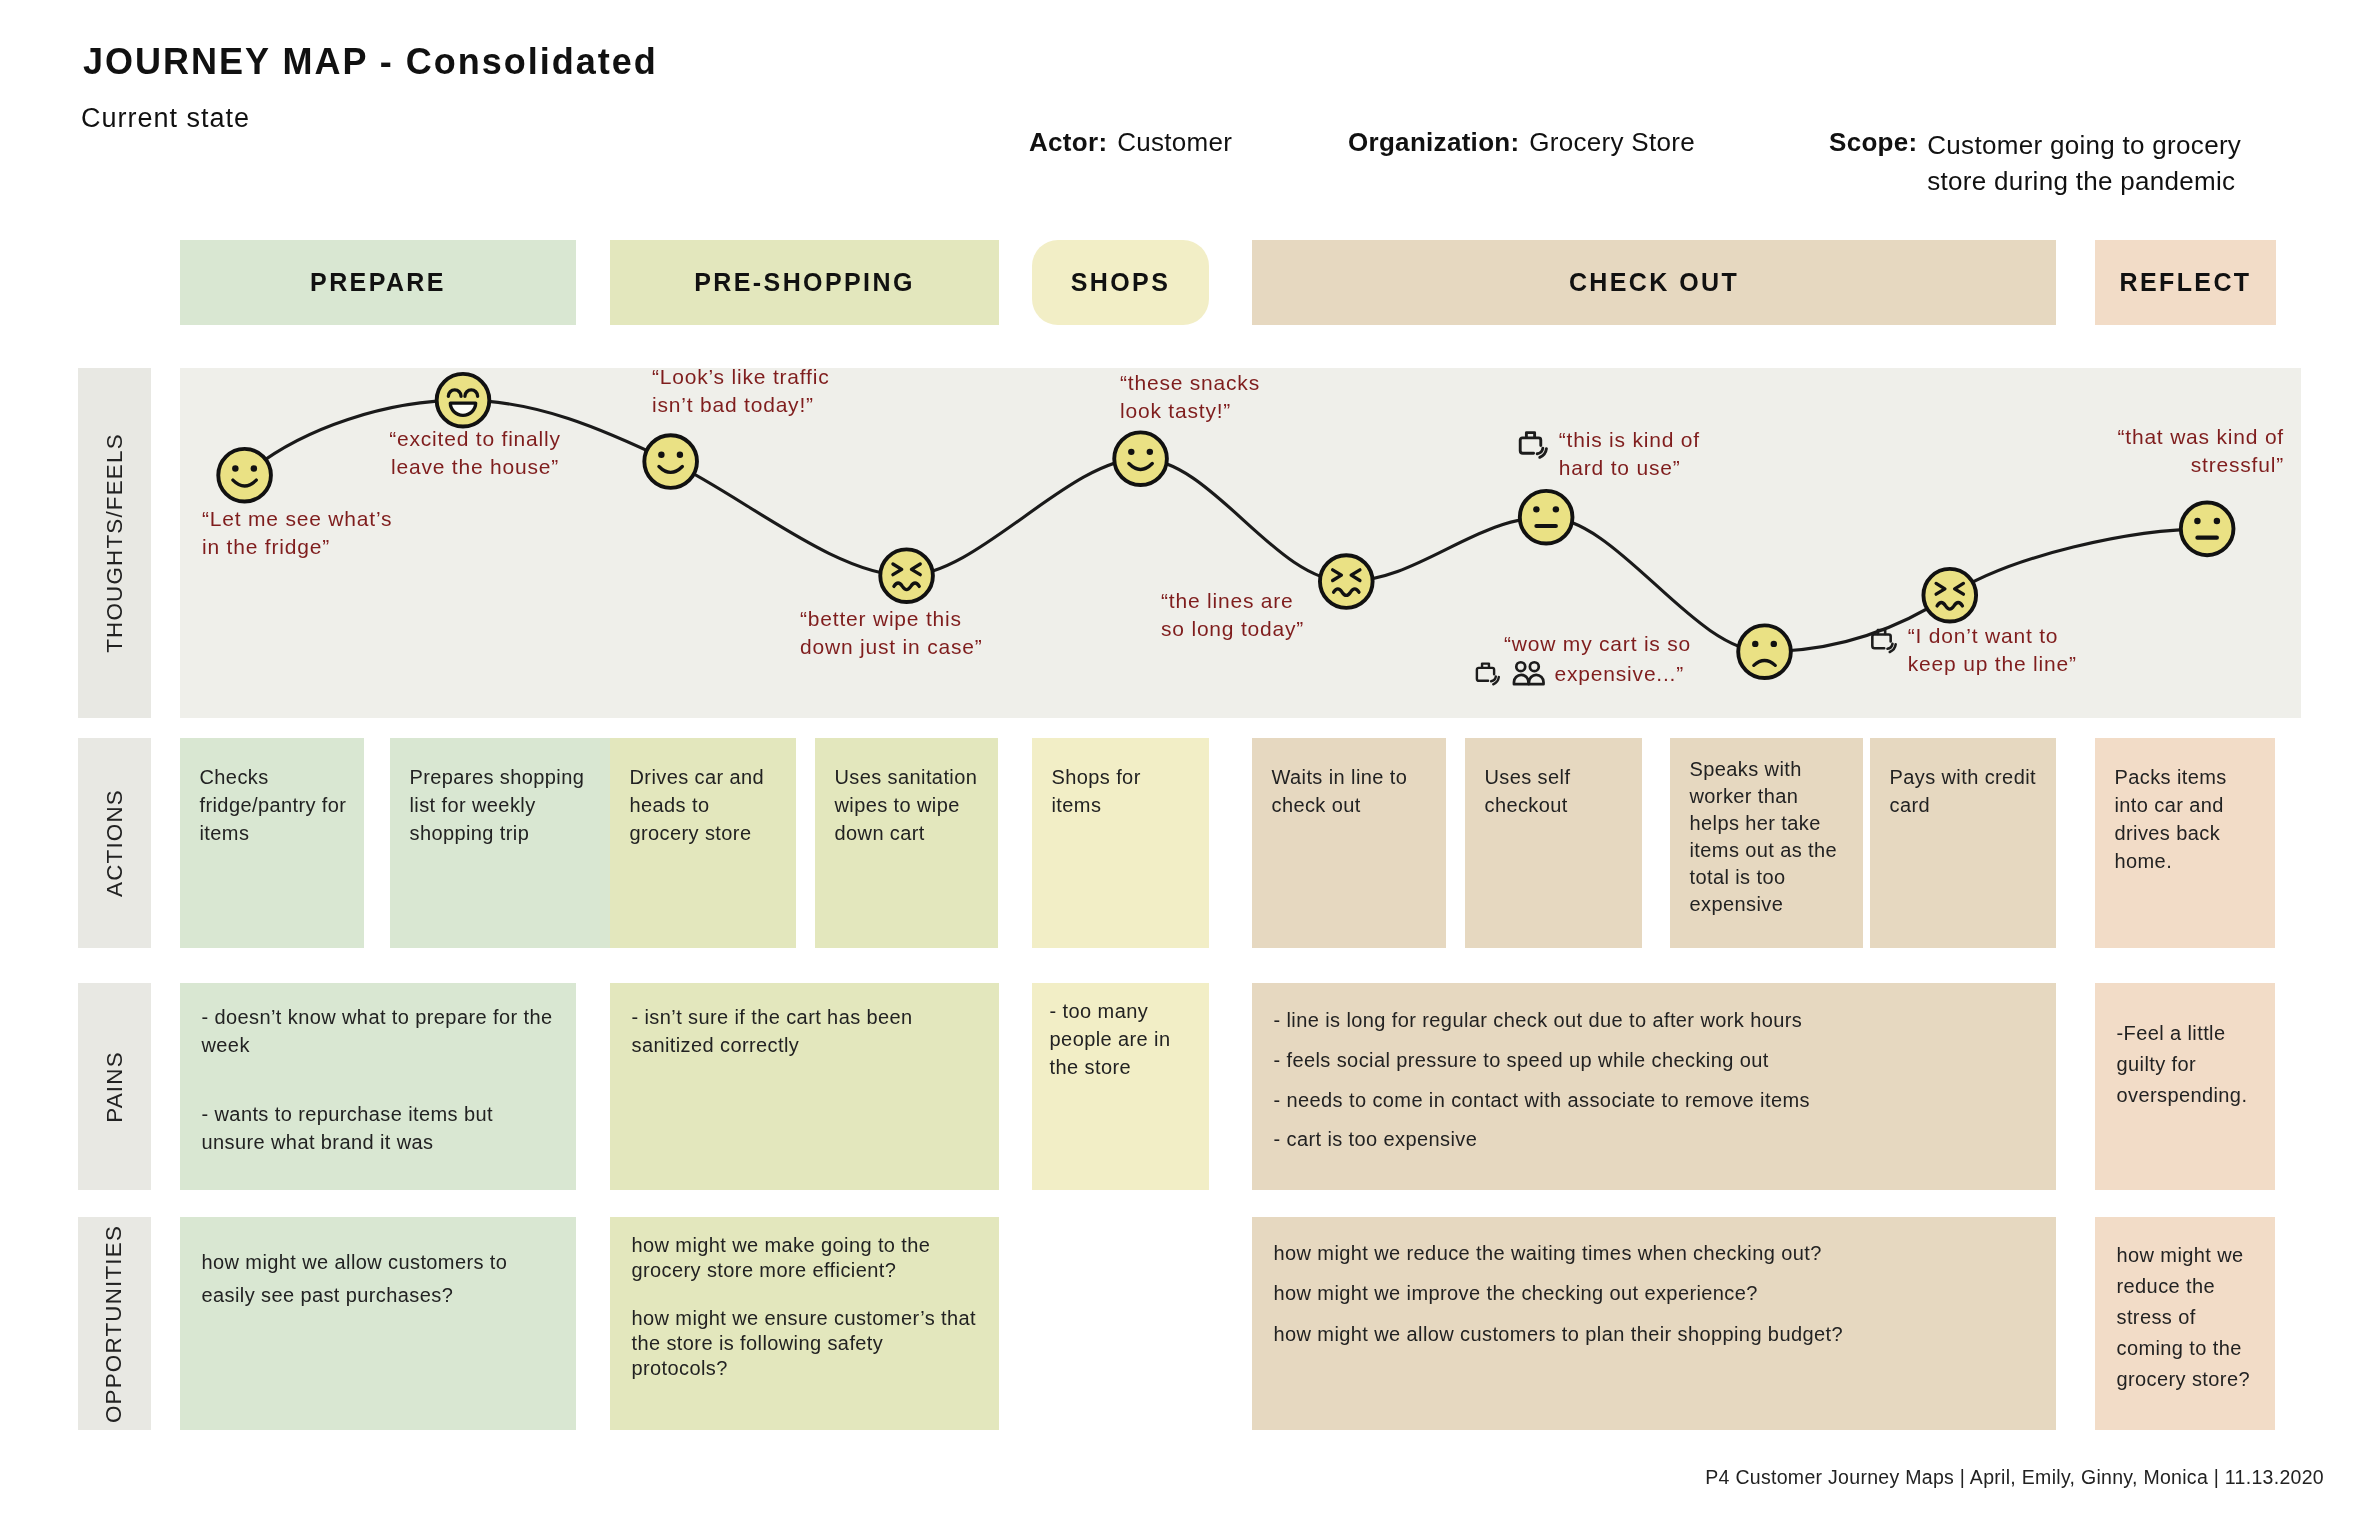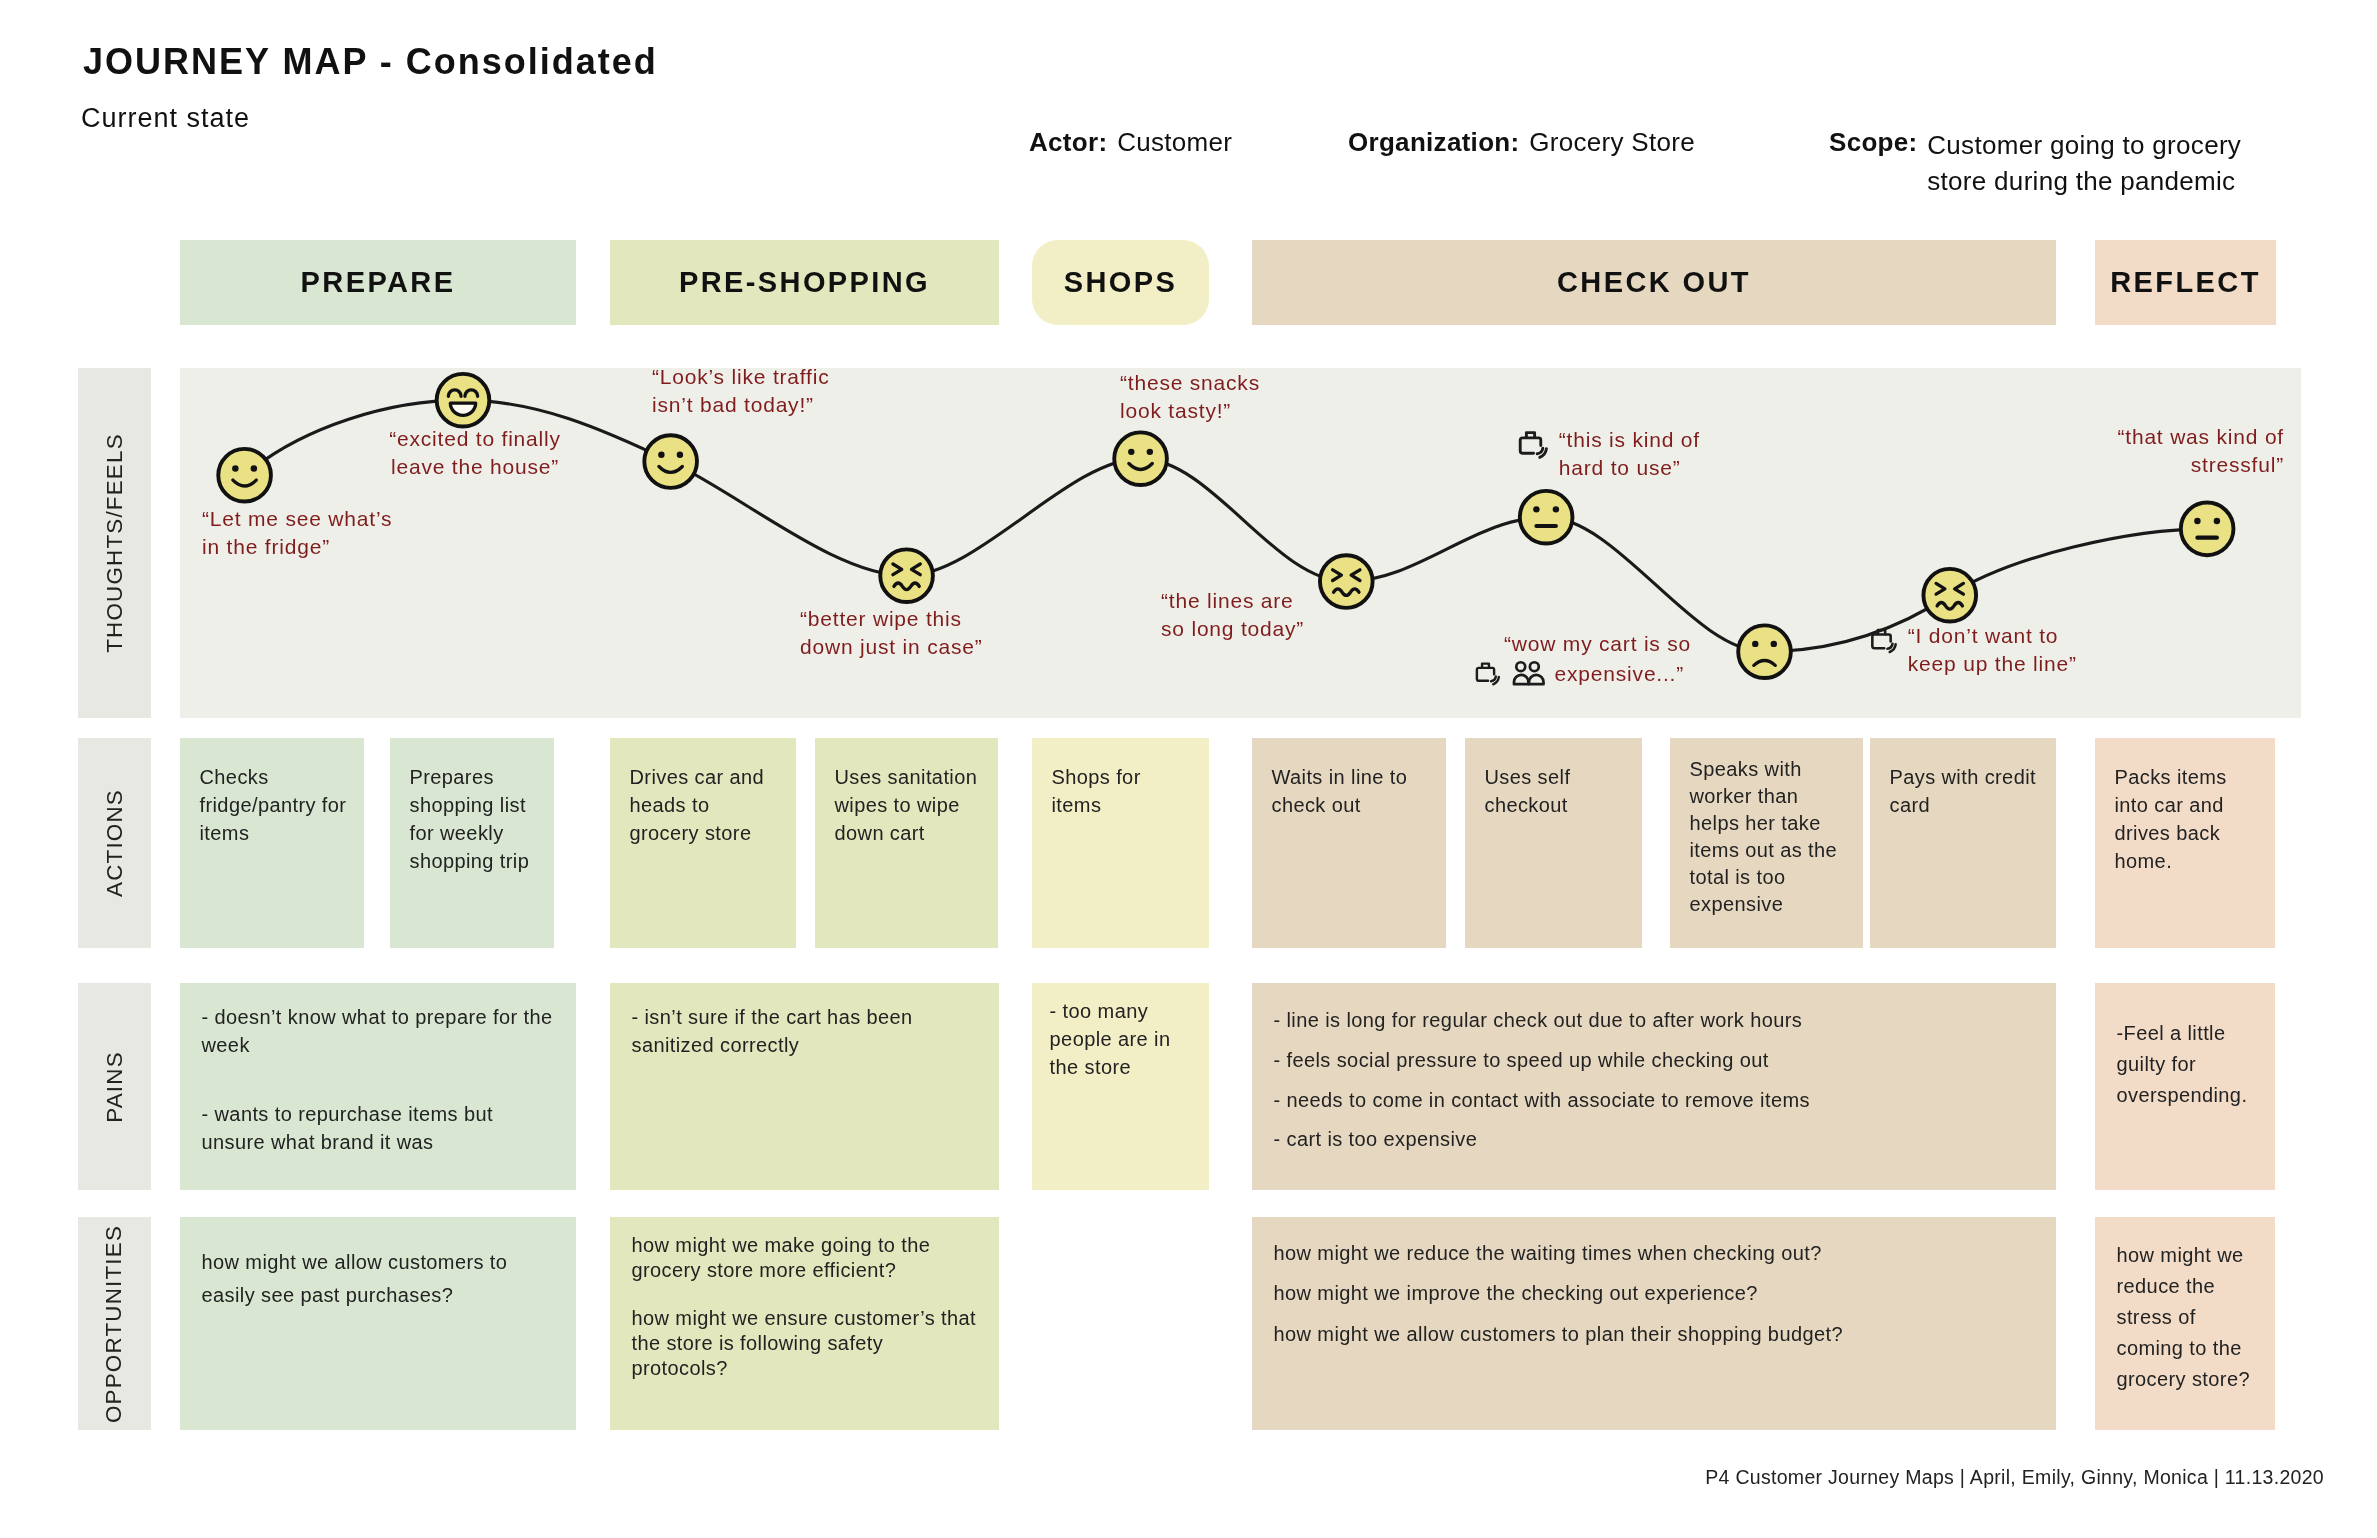--- a/index.html
+++ b/index.html
@@ -6,21 +6,21 @@
   body{font-family:"Liberation Sans","DejaVu Sans",sans-serif;color:#1c1c1c;}
   .canvas{position:relative;width:2378px;height:1539px;background:#fff;overflow:hidden;}
   .abs{position:absolute;}
   .page-title{font-size:36px;font-weight:700;letter-spacing:2px;color:#111;}
   .subtitle{font-size:27px;letter-spacing:1px;color:#111;}
   .meta{font-size:26px;letter-spacing:0.3px;color:#111;display:flex;}
   .meta b{font-weight:700;margin-right:9.8px;}
   .meta .val{font-weight:400;}
   .scope-val{max-width:380px;line-height:36px;}
   .stage-header{display:flex;align-items:center;justify-content:center;
-    font-size:29px;font-weight:700;letter-spacing:2.4px;color:#111;}
+    font-size:25px;font-weight:700;letter-spacing:2.4px;color:#111;}
   .row-label{display:flex;align-items:center;justify-content:center;background:#e8e8e3;}
   .row-label span{transform:rotate(-90deg);white-space:nowrap;font-size:22.4px;
     letter-spacing:1.2px;color:#222;font-weight:400;}
   .band{background:#efefea;}
   .card{box-sizing:border-box;font-size:20px;line-height:28px;letter-spacing:0.4px;color:#222;}
   .card.action{padding:25px 17.6px 0 19.5px;}
   .card.pain{padding:19.5px 21.5px 0 21.5px;}
   .card.opp{padding:21.5px 21.5px 0 21.5px;}
   .pain-line{margin-bottom:11.7px;}
   .pain-line.gap-lg{margin-bottom:41px;}
@@ -221,21 +221,21 @@
       <div>keep up the line”</div>
     </div>
   </div>
 
   <div class="abs quote" style="left:2062px;top:423px;width:222px;text-align:right;">
     <div>“that was kind of</div>
     <div>stressful”</div>
   </div>
 
   <div class="abs card action" style="left: 180px; top: 738px; width: 184px; height: 210px; background-color: rgb(217, 231, 210);"><span>Checks fridge/pantry for items</span></div>
-  <div class="abs card action" style="left: 390px; top: 738px; width: 164px; height: 210px; background-color: rgb(217, 231, 210);"><span>Prepares shopping list for weekly shopping trip</span></div>
+  <div class="abs card action" style="left: 390px; top: 738px; width: 220px; height: 210px; background-color: rgb(217, 231, 210);"><span>Prepares shopping list for weekly shopping trip</span></div>
   <div class="abs card action" style="left: 610px; top: 738px; width: 186px; height: 210px; background-color: rgb(227, 231, 189);"><span>Drives car and heads to grocery store</span></div>
   <div class="abs card action" style="left: 815px; top: 738px; width: 183px; height: 210px; background-color: rgb(227, 231, 189);"><span>Uses sanitation wipes to wipe down cart</span></div>
   <div class="abs card action" style="left: 1032px; top: 738px; width: 177px; height: 210px; background-color: rgb(242, 238, 198);"><span>Shops for items</span></div>
   <div class="abs card action" style="left: 1252px; top: 738px; width: 194px; height: 210px; background-color: rgb(230, 216, 192);"><span>Waits in line to check out</span></div>
   <div class="abs card action" style="left: 1465px; top: 738px; width: 177px; height: 210px; background-color: rgb(230, 216, 192);"><span>Uses self checkout</span></div>
   <div class="abs card action" style="left: 1670px; top: 738px; width: 193px; height: 210px; padding-top: 17.6px; line-height: 27px; background-color: rgb(230, 216, 192);"><span>Speaks with worker than helps her take items out as the total is too expensive</span></div>
   <div class="abs card action" style="left: 1870px; top: 738px; width: 186px; height: 210px; background-color: rgb(230, 216, 192);"><span>Pays with credit card</span></div>
   <div class="abs card action" style="left: 2095px; top: 738px; width: 180px; height: 210px; background-color: rgb(242, 220, 199);"><span>Packs items into car and drives back home.</span></div>
 
   <div class="abs card pain" style="left: 180px; top: 983px; width: 396px; height: 207px; background-color: rgb(217, 231, 210);">

